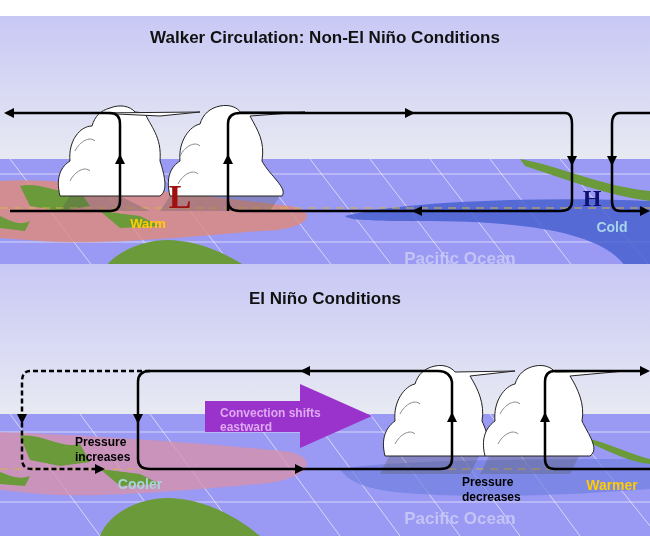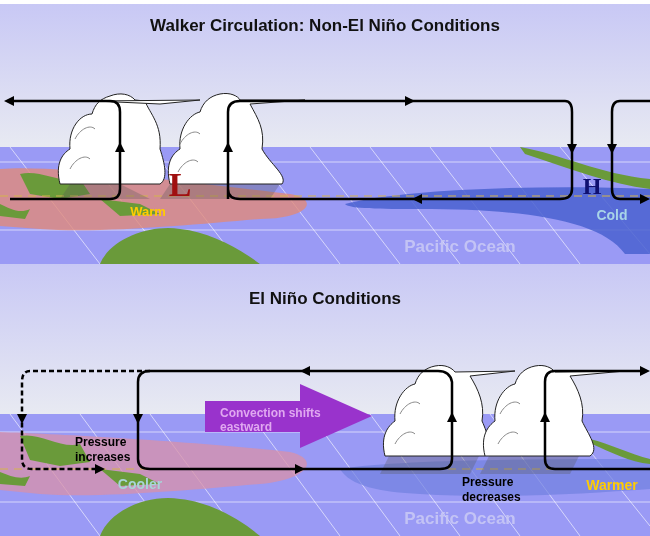--- a/index.html
+++ b/index.html
@@ -1,18 +1,18 @@
 <!DOCTYPE html>
 <html><head>
 <meta charset="utf-8">
 <style>
   html,body{margin:0;padding:0;background:#fff;}
   body{width:650px;height:536px;position:relative;overflow:hidden;font-family:"Liberation Sans",sans-serif;}
   .panel{position:absolute;left:0;width:650px;}
-  #p1{top:4px;height:260px;}
+  #p1{top:16px;height:260px;}
   #p2{top:264px;height:272px;}
   svg{display:block;}
   .lbl{font-family:"Liberation Sans",sans-serif;font-weight:bold;}
 </style>
 </head>
 <body>
 
 <div class="panel" id="p1">
 <svg width="650" height="260" viewBox="0 0 650 260">
   <defs>

